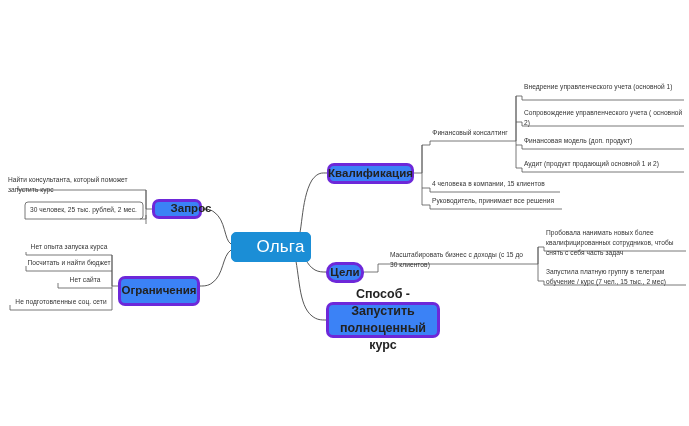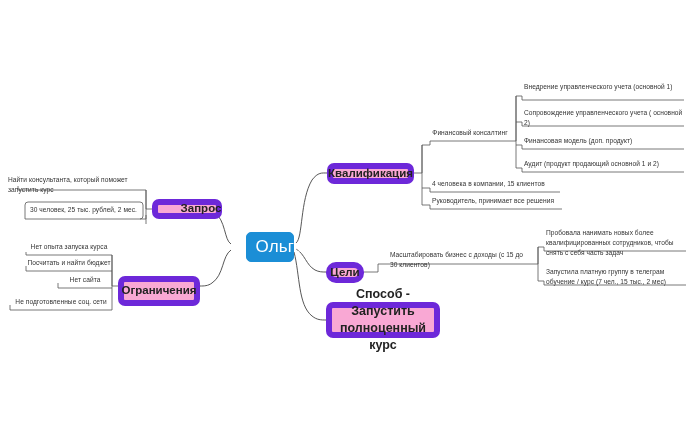--- a/index.html
+++ b/index.html
@@ -39,22 +39,22 @@
   .root {
     background: #1b8ed6;
     border: 1px solid #1b8ed6;
     border-radius: 5px;
     color: #ffffff;
     font-size: 17px;
     letter-spacing: 0.2px;
   }
   
   .branch {
-    background: #f9a8d4;
-    border: 6px solid #6d28d9;
+    background: #3b82f6;
+    border: 3px solid #6d28d9;
     border-radius: 7px;
     color: #222222;
     font-size: 11.5px;
     font-weight: bold;
     padding: 3px 8px;
     line-height: 1.35;
   }
   .branch.big {
     font-size: 12.5px;
   }
@@ -120,25 +120,25 @@
       <path d="M516,168 L522,168 L522,172 L684,172"></path>
 
       <path d="M364,272 L378,272 L378,264 L532,264"></path>
 
       <path d="M532,264 L538,264 L538,247 L538,281"></path>
       <path d="M538,247 L544,247 L544,251 L686,251"></path>
       <path d="M538,281 L544,281 L544,285 L686,285"></path>
     </g>
   </svg>
 
-  <div class="node root" style="left:246px; top:232px; width:48px; height:30px;padding-left:19px;">
+  <div class="node root" style="left:231px; top:232px; width:80px; height:30px;padding-left:19px;">
     <span>Ольга</span>
   </div>
 
-  <div class="node branch" style="left:152px; top:199px; width:70px; height:20px;padding-left:36px;">
+  <div class="node branch" style="left:152px; top:199px; width:50px; height:20px;padding-left:36px;">
     <span>Запрос</span>
   </div>
 
   <div class="leaf" style="left:8px; top:175px; width:135px;">
     <span>Найти консультанта, который поможет запустить курс</span>
   </div>
 
   <div class="leaf center" style="left:26px; top:205px; width:115px;">
     <span>30 человек, 25 тыс. рублей, 2 мес.</span>
   </div>

